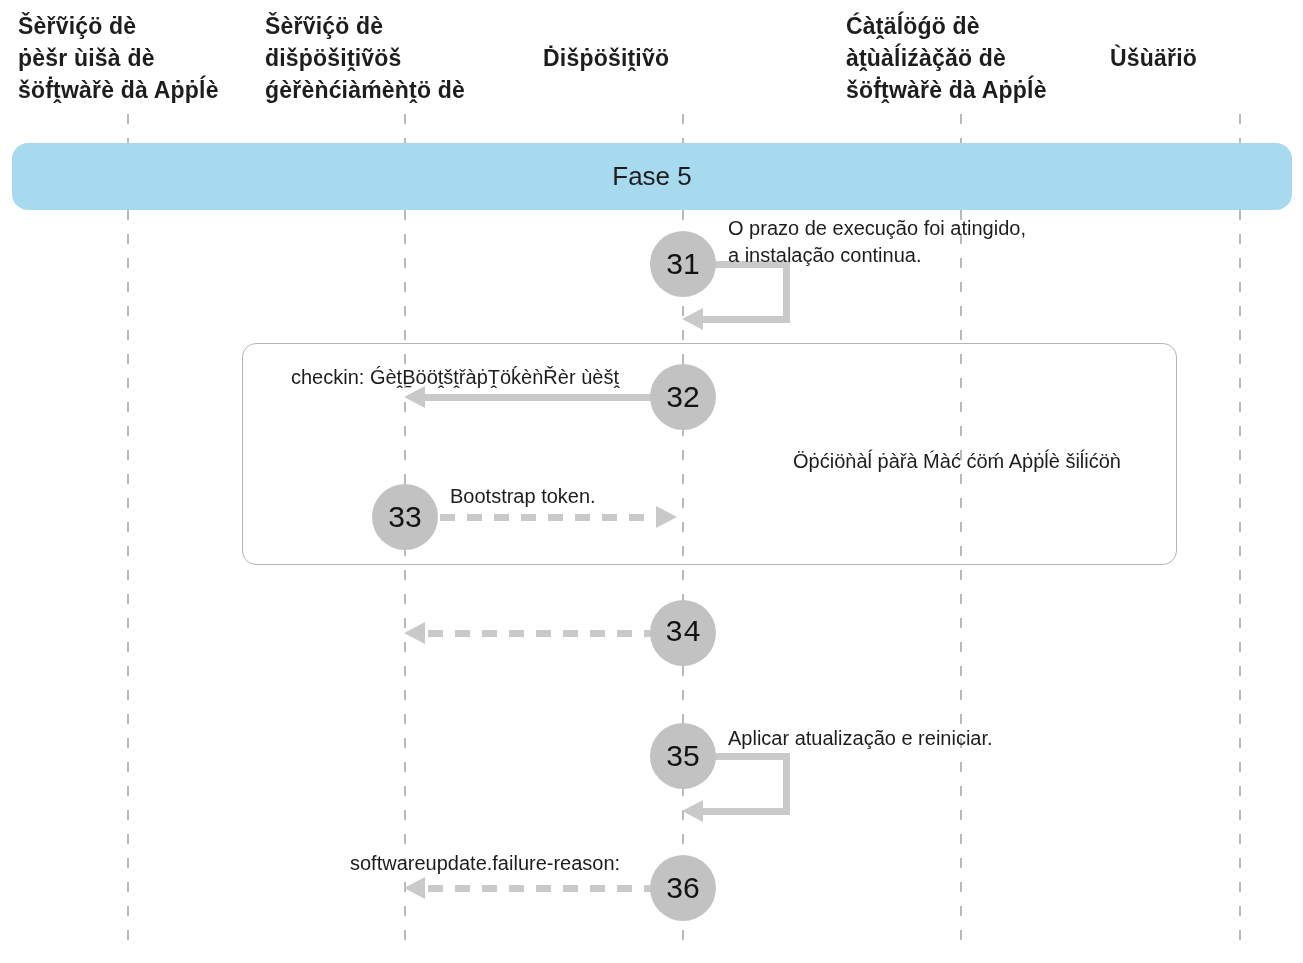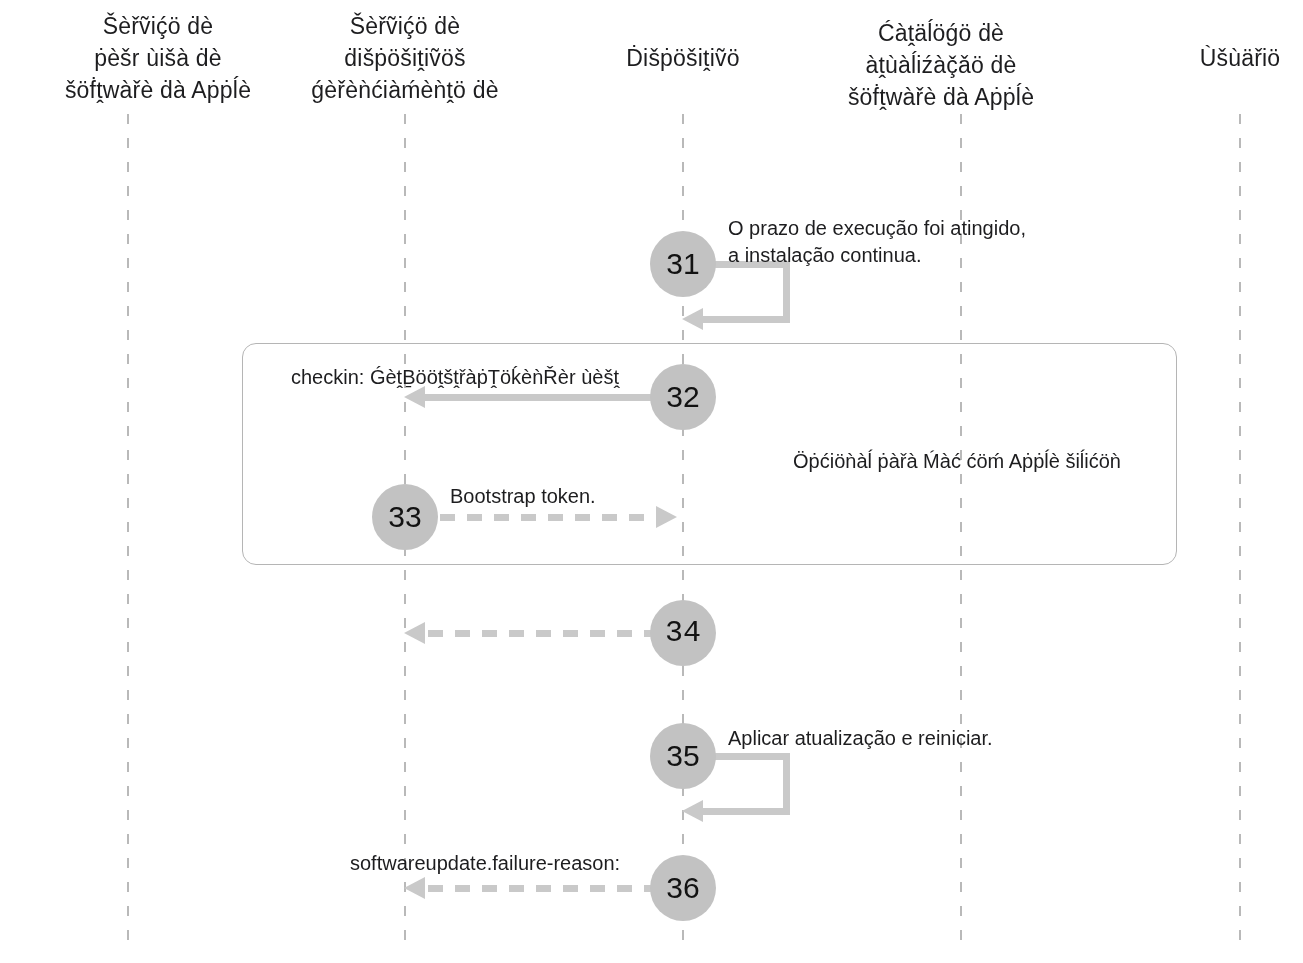--- a/index.html
+++ b/index.html
@@ -3,22 +3,22 @@
 <meta charset="utf-8">
 <style>
   html,body{margin:0;padding:0;background:#ffffff;}
   .stage{
     position:relative;width:1303px;height:963px;background:#ffffff;overflow:hidden;
     font-family:"Liberation Sans","DejaVu Sans",sans-serif;color:#1d1d1f;
   }
   
   .lane-header{
     position:absolute;top:6px;height:104px;display:flex;flex-direction:column;
-    justify-content:center;text-align:center;font-size:23px;line-height:32px;
-    font-weight:400;letter-spacing:.2px;
+    justify-content:center;font-size:23px;line-height:32px;
+    font-weight:700;letter-spacing:.2px;
   }
   
   .lifeline{
     position:absolute;top:114px;width:2px;height:836px;
     background:repeating-linear-gradient(180deg,#b9b9b9 0 10px,transparent 10px 24px);
   }
   
   .banner{
     position:absolute;left:12px;top:143px;width:1280px;height:67px;border-radius:16px;
     background:#a7daee;display:flex;align-items:center;justify-content:center;
@@ -65,35 +65,38 @@
     <div>šöḟṱwàřè ḋà Aṗṗĺè</div>
   </div>
   <div class="lane-header" style="left:265px;width:280px;">
     <div>Šèřṽiḉö ḋè</div>
     <div>ḋišṗöšiṱiṽöš</div>
     <div>ǵèřèǹćiàḿèǹṱö ḋè</div>
   </div>
   <div class="lane-header" style="left:543px;width:280px;">
     <div>Ḋišṗöšiṱiṽö</div>
   </div>
-  <div class="lane-header" style="left:801px;width:280px;margin-top:7px;">
+  <div class="lane-header" style="left:846px;width:280px;">
     <div>Ćàṱäĺöǵö ḋè</div>
     <div>àṱùàĺiźàç̌ǎö ḋè</div>
     <div>šöḟṱwàřè ḋà Aṗṗĺè</div>
   </div>
   <div class="lane-header" style="left:1110px;width:260px;">
     <div>Ùšùäřiö</div>
   </div>
 
   <div class="lifeline" style="left:127px;"></div>
   <div class="lifeline" style="left:404px;"></div>
   <div class="lifeline" style="left:682px;"></div>
   <div class="lifeline" style="left:960px;"></div>
   <div class="lifeline" style="left:1239px;"></div>
 
+  <div class="banner">
+    <span>Fase 5</span>
+  </div>
 
   <div class="group-box"></div>
   <div class="msg-label" style="left:957px;top:448px;transform:translateX(-50%);">Öṗćiöǹàĺ ṗàřà Ḿàć ćöḿ Aṗṗĺè šiĺićöǹ</div>
 
   <div class="h-solid" style="left:683px;top:261px;width:107px;"></div>
   <div class="v-solid" style="left:783px;top:261px;height:62px;"></div>
   <div class="h-solid" style="left:700px;top:316px;width:90px;"></div>
   <div class="tri-left" style="left:682px;top:308px;"></div>
   <div class="step-circle" style="left:650px;top:231px;">
     <span>31</span>

